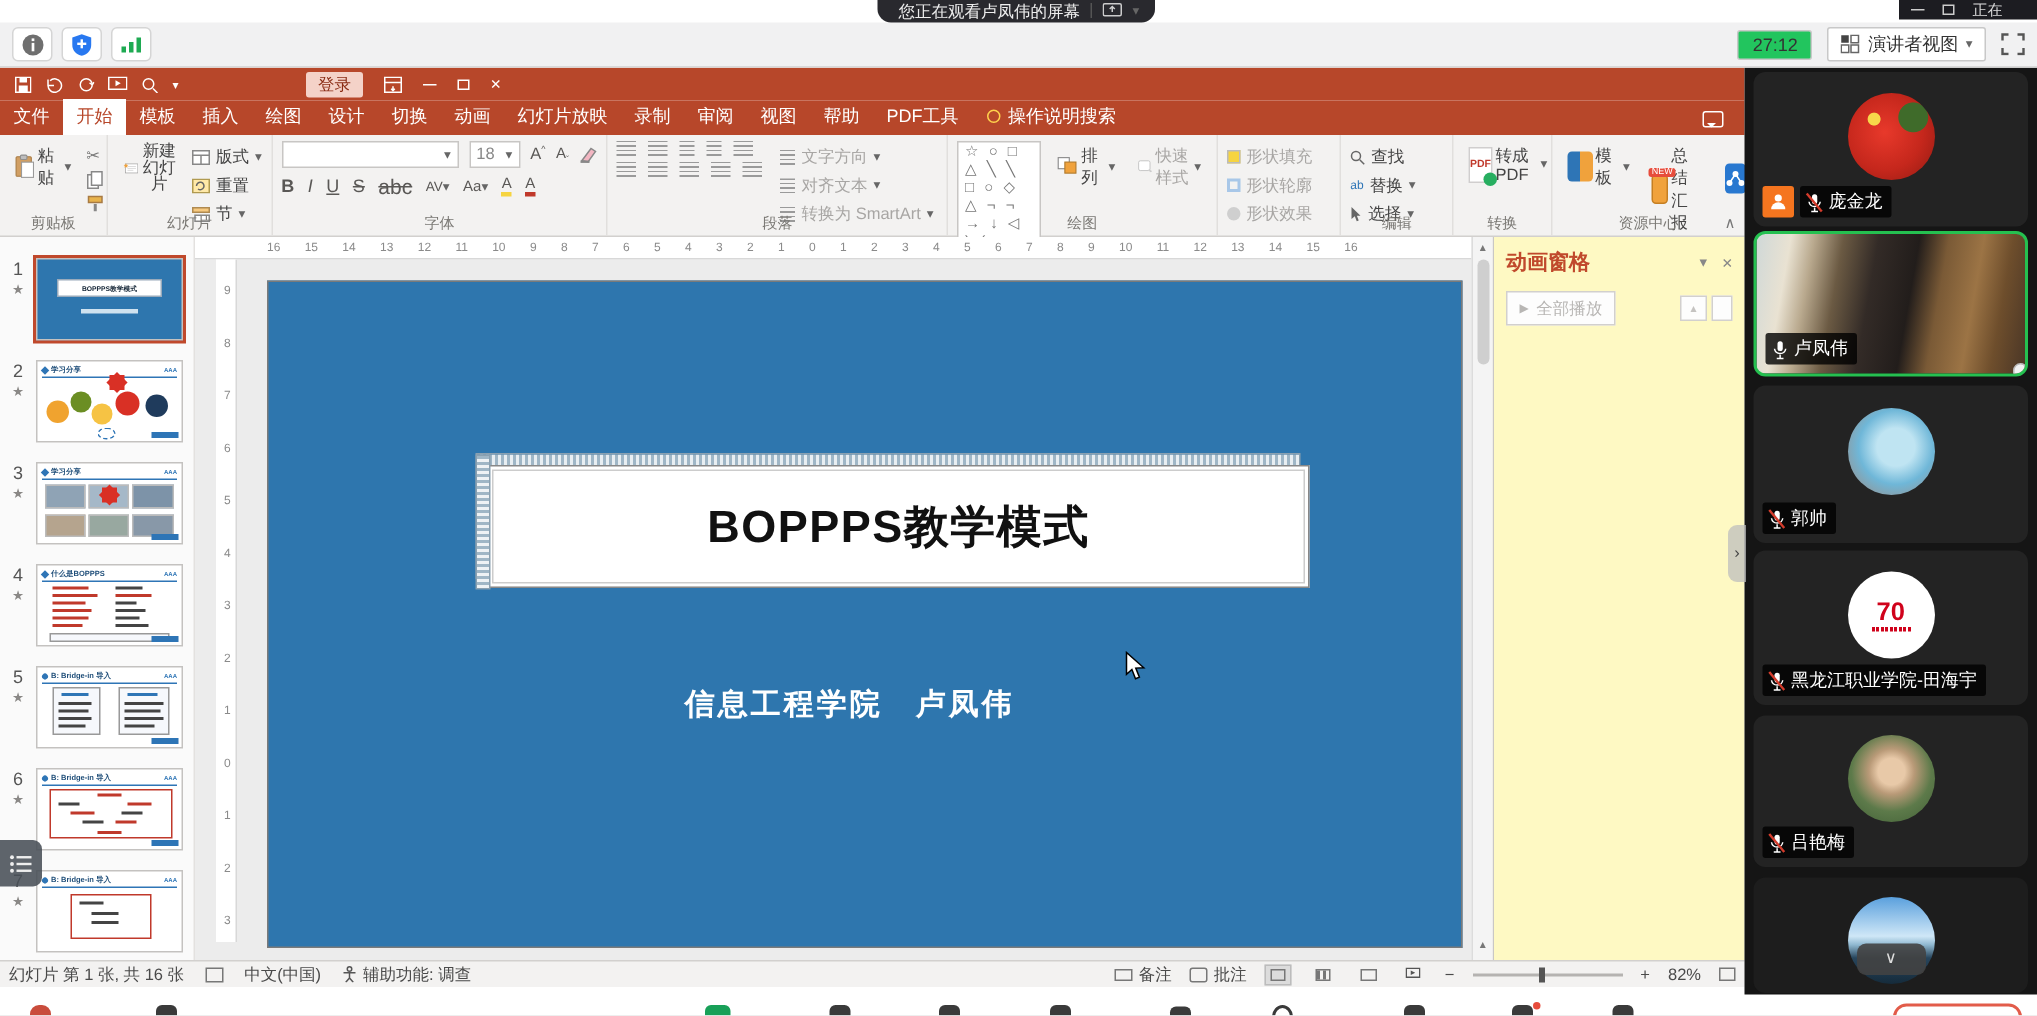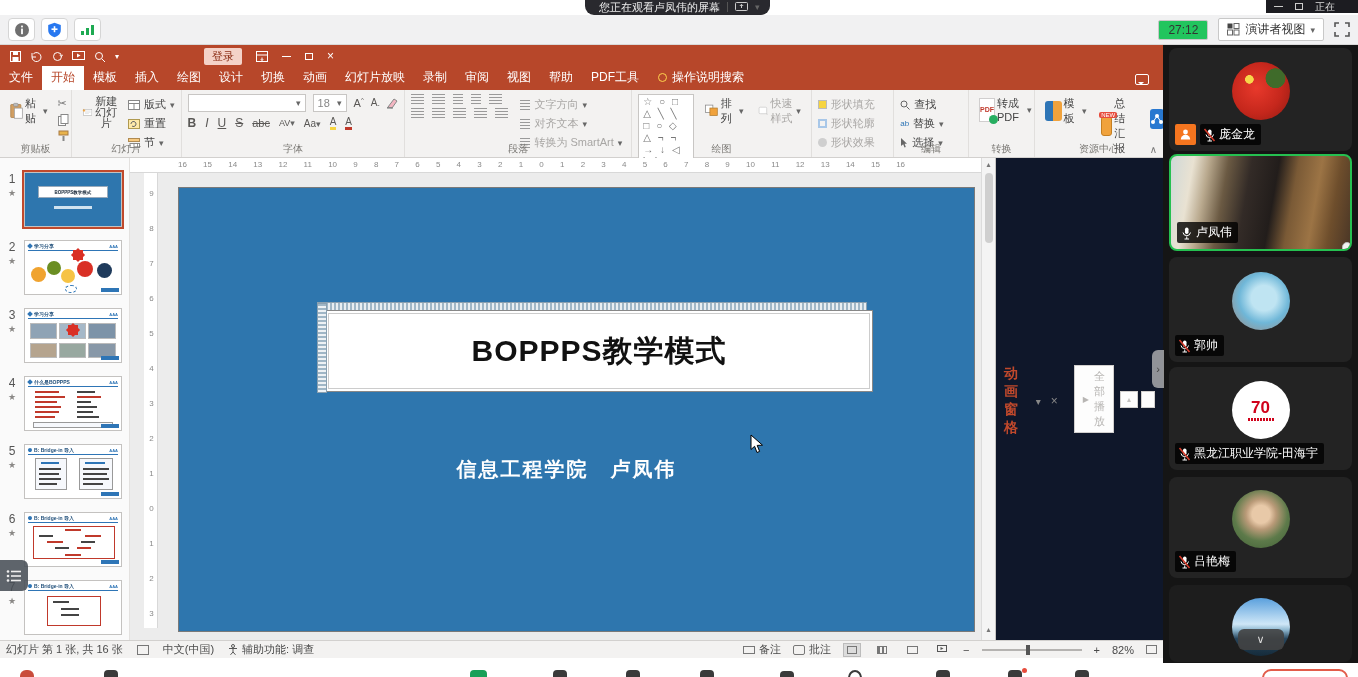--- a/index.html
+++ b/index.html
@@ -99,21 +99,21 @@
     box-shadow:inset 0 0 0 2px #fff, inset 0 0 0 3px #ccc; display:flex; align-items:center; justify-content:center; }
   .banner-edge { position:absolute; left:-9px; top:-8px; bottom:-2px; width:10px;
     background:repeating-linear-gradient(#9fb6c6 0 2px,#eef2f5 2px 4px); border:1px solid #8aa0b0; }
   .slide-title { font-size:30px; font-weight:bold; color:#111; letter-spacing:1px; }
   .slide-subtitle { position:absolute; left:0; right:20px; top:268px; text-align:center; color:#fff; font-weight:bold; font-size:20px; letter-spacing:2px; }
   .vscroll { position:absolute; right:0; top:0; width:14px; bottom:0; background:#f4f4f4; border-left:1px solid #dcdcdc;
     display:flex; flex-direction:column; align-items:center; font-size:8px; color:#777; }
   .vthumb { width:8px; height:70px; background:#cfcfcf; border-radius:4px; margin-top:4px; }
   .vs-bottom { margin-top:auto; display:flex; flex-direction:column; gap:3px; padding-bottom:3px; align-items:center; }
 
-  .animpane { width:168px; background:#0f172a; border-left:1px solid #c9c7c5; display:flex; flex-direction:row; }
+  .animpane { width:168px; background:#fef9c3; border-left:1px solid #c9c7c5; display:flex; flex-direction:column; }
   .ap-head { display:flex; align-items:center; padding:8px 8px 4px; }
   .ap-title { color:#c0492c; font-size:14px; font-weight:bold; flex:1; }
   .ap-ctrl { color:#888; font-size:10px; margin-left:10px; }
   .ap-row { display:flex; align-items:center; padding:6px 8px; gap:6px; }
   .ap-play { border:1px solid #d2d0ce; background:#fdfdfd; color:#b8b6b4; font-size:11px; padding:3px 8px; display:flex; gap:5px; align-items:center; }
   .ap-ud { border:1px solid #d2d0ce; background:#fdfdfd; color:#c5c3c1; font-size:8px; padding:3px 6px; }
 
   
   .statusbar { height:18px; background:#f3f2f1; border-top:1px solid #d2d0ce; display:flex; align-items:center;
     font-size:11px; color:#4a4a4a; padding:0 6px; gap:14px; flex:0 0 18px; }
@@ -359,21 +359,21 @@
             <svg width="12" height="11" viewBox="0 0 12 11">
                 <path d="M2 9 L8 1 L11 3 L6 10 Z" fill="#f3b6c2" stroke="#888"></path>
                 <rect x="1" y="9" width="6" height="1.6" fill="#888"></rect>
               </svg>
           </div>
           <div class="trow" style="gap:9px">
             <b>B</b>
             <i>I</i>
             <u>U</u>
             <s>S</s>
-            <s style="font-size:11px">abc</s>
+            <s style="font-size:14px">abc</s>
             <span style="font-size:9px"><span>AV</span><span class="gray-glyph">▾</span></span>
             <span style="font-size:10px"><span>Aa</span><span class="gray-glyph">▾</span></span>
             <span style="border-bottom:3px solid #f6d440;font-size:10px">A</span>
             <span style="border-bottom:3px solid #c0392b;font-size:10px">A</span>
           </div>
         </div>
         <div class="glabel">字体</div>
       </div>
 
       <div class="rgroup" style="width:238px">

